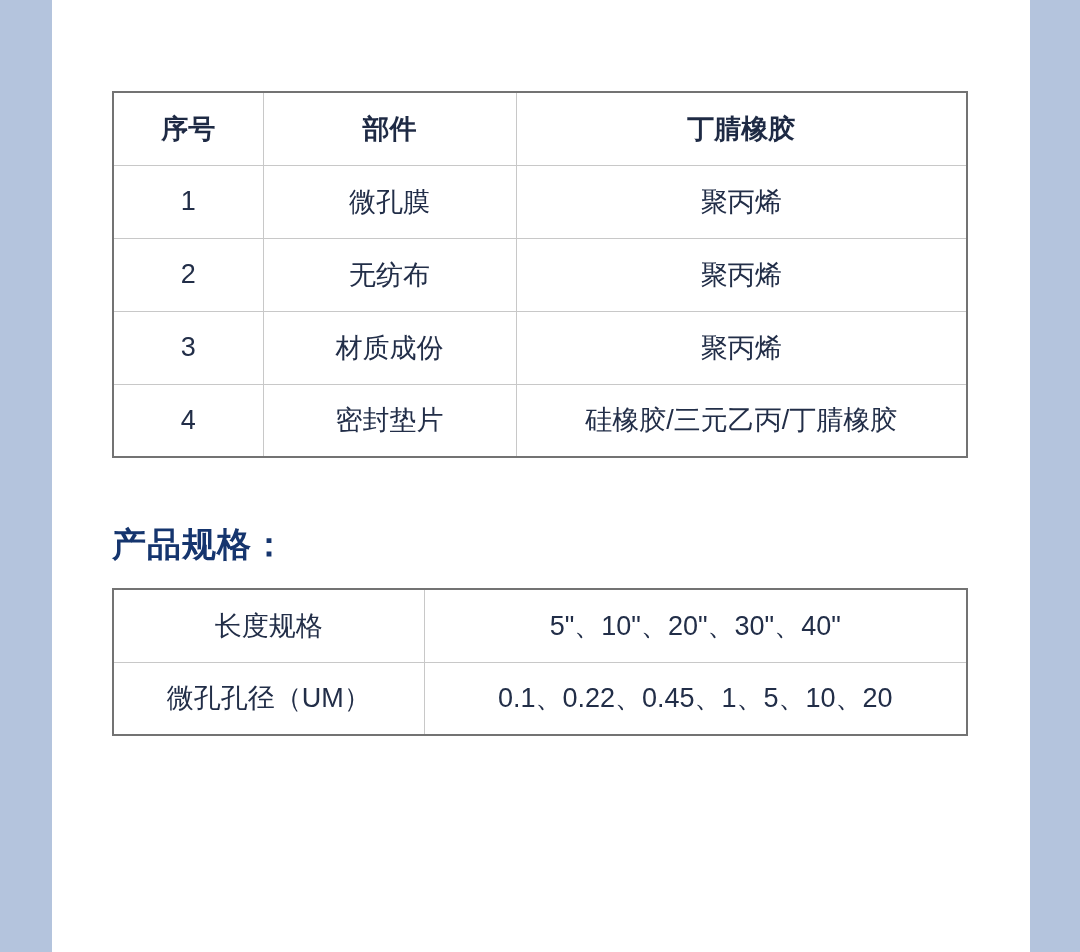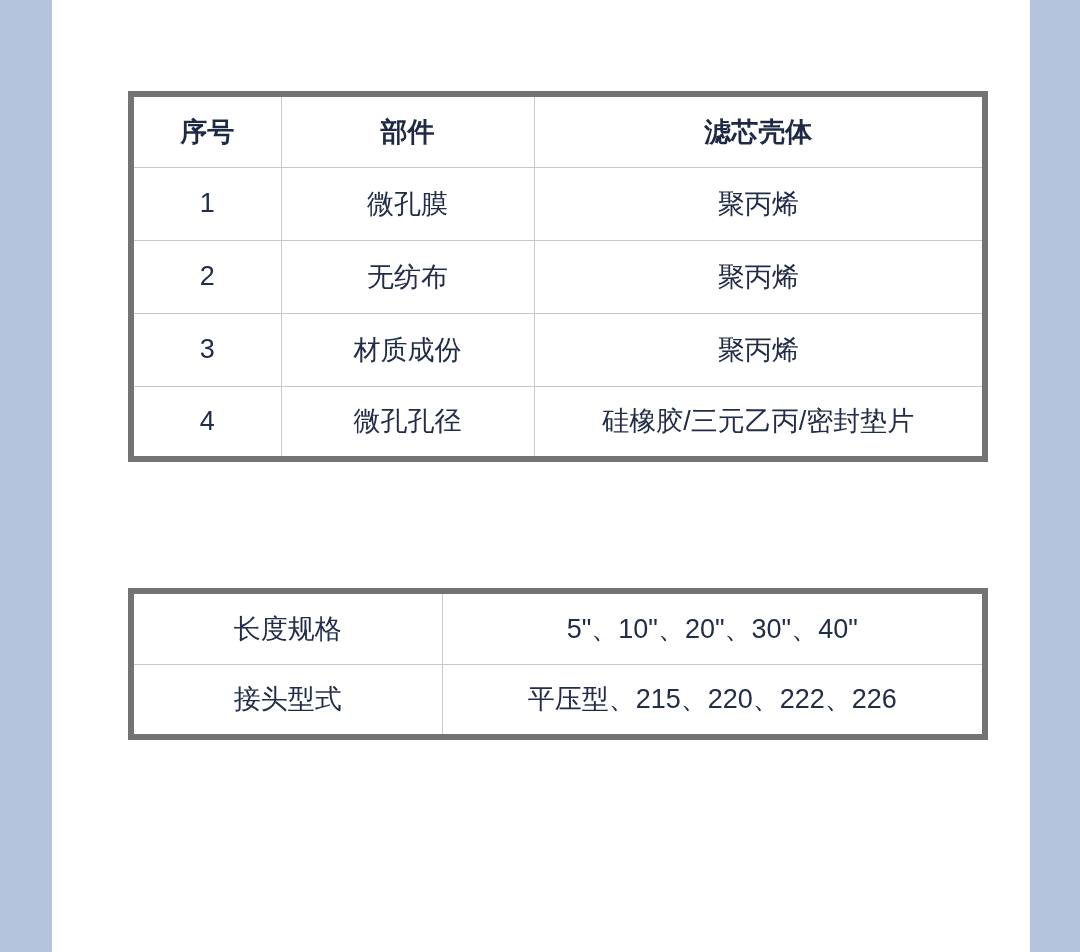--- a/index.html
+++ b/index.html
@@ -19,23 +19,23 @@
     position: absolute;
     top: 0;
     height: 952px;
     background: #b4c4dd;
   }
   .side-bar.left  { left: 0;  width: 52px; }
   .side-bar.right { right: 0; width: 50px; }
 
   table.data-table {
     position: absolute;
-    left: 128px;
+    left: 112px;
     border-collapse: collapse;
-    border: 6px solid #737373;
+    border: 2px solid #737373;
     table-layout: fixed;
     color: #222e48;
     font-size: 27px;
     padding-left: 36px;
   }
   table.data-table td, table.data-table th {
     border: 1px solid #c8c8c8;
     text-align: center;
     vertical-align: middle;
     padding: 0 6px;
@@ -84,58 +84,59 @@
   <table class="data-table parts-table">
     <colgroup>
       <col class="col-index">
       <col class="col-part">
       <col class="col-material">
     </colgroup>
     <thead>
       <tr>
         <th>序号</th>
         <th>部件</th>
-        <th>滤芯壳体</th>
+        <th>丁腈橡胶</th>
       </tr>
     </thead>
     <tbody>
       <tr>
         <td>1</td>
         <td>微孔膜</td>
         <td>聚丙烯</td>
       </tr>
       <tr>
         <td>2</td>
         <td>无纺布</td>
         <td>聚丙烯</td>
       </tr>
       <tr>
         <td>3</td>
         <td>材质成份</td>
         <td>聚丙烯</td>
       </tr>
       <tr>
         <td>4</td>
-        <td>微孔孔径</td>
-        <td>硅橡胶/三元乙丙/密封垫片</td>
+        <td>密封垫片</td>
+        <td>硅橡胶/三元乙丙/丁腈橡胶</td>
       </tr>
     </tbody>
   </table>
 
+  <h2 class="section-title">产品规格：</h2>
 
   <table class="data-table spec-table">
     <colgroup>
       <col class="col-spec-label">
       <col class="col-spec-value">
     </colgroup>
     <tbody>
       <tr>
         <td>长度规格</td>
         <td>5"、10"、20"、30"、40"</td>
       </tr>
       <tr>
-        <td>接头型式</td>
-        <td>平压型、215、220、222、226</td>
+        <td>微孔孔径（UM）</td>
+        <td>0.1、0.22、0.45、1、5、10、20</td>
       </tr>
     </tbody>
   </table>
 
 </div>
 
 </body></html>

